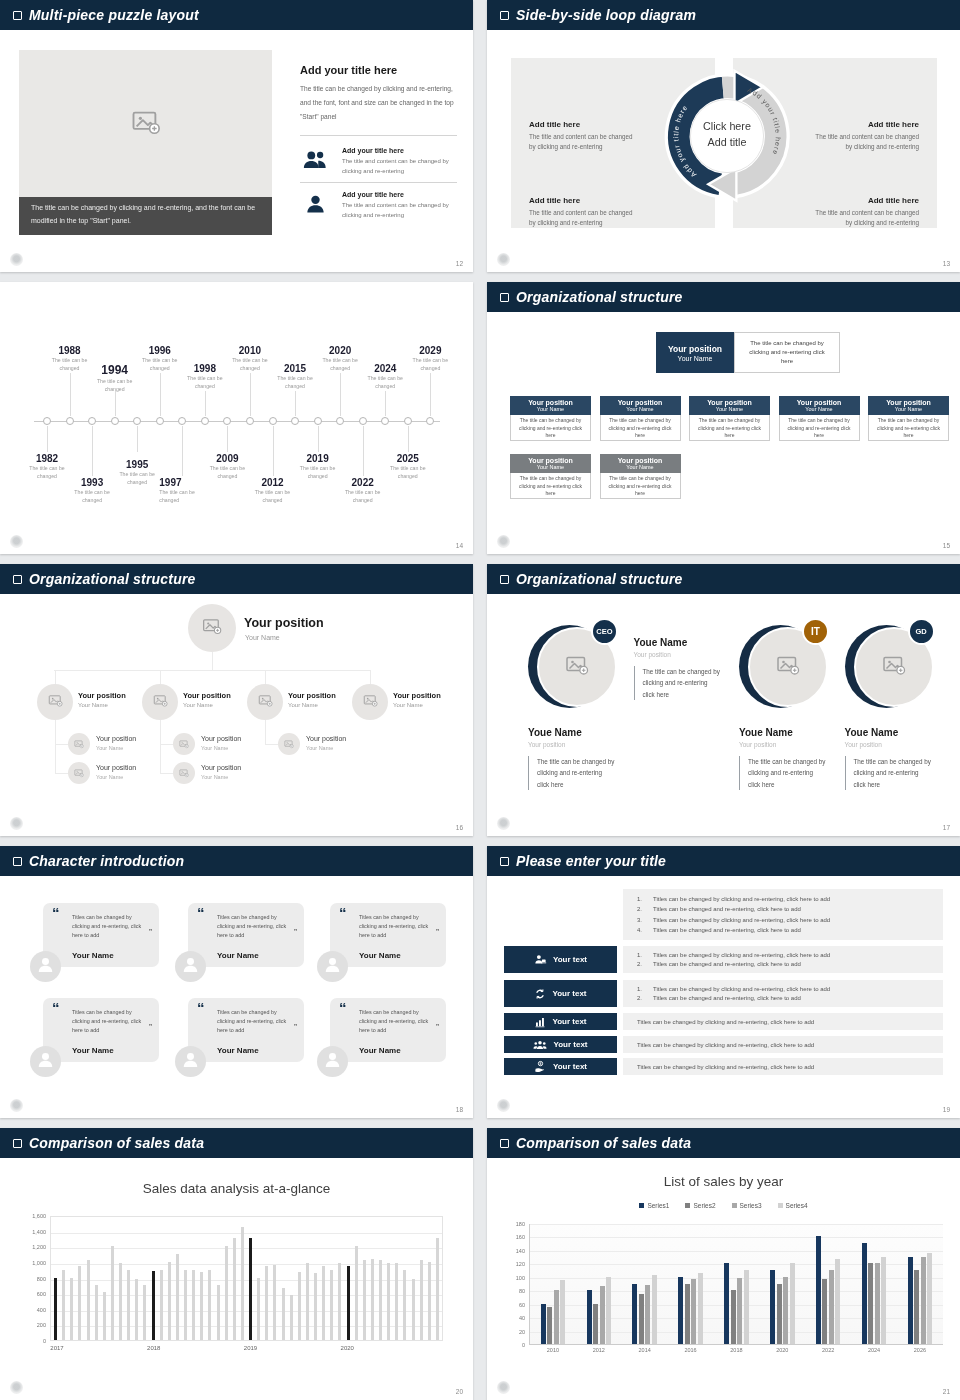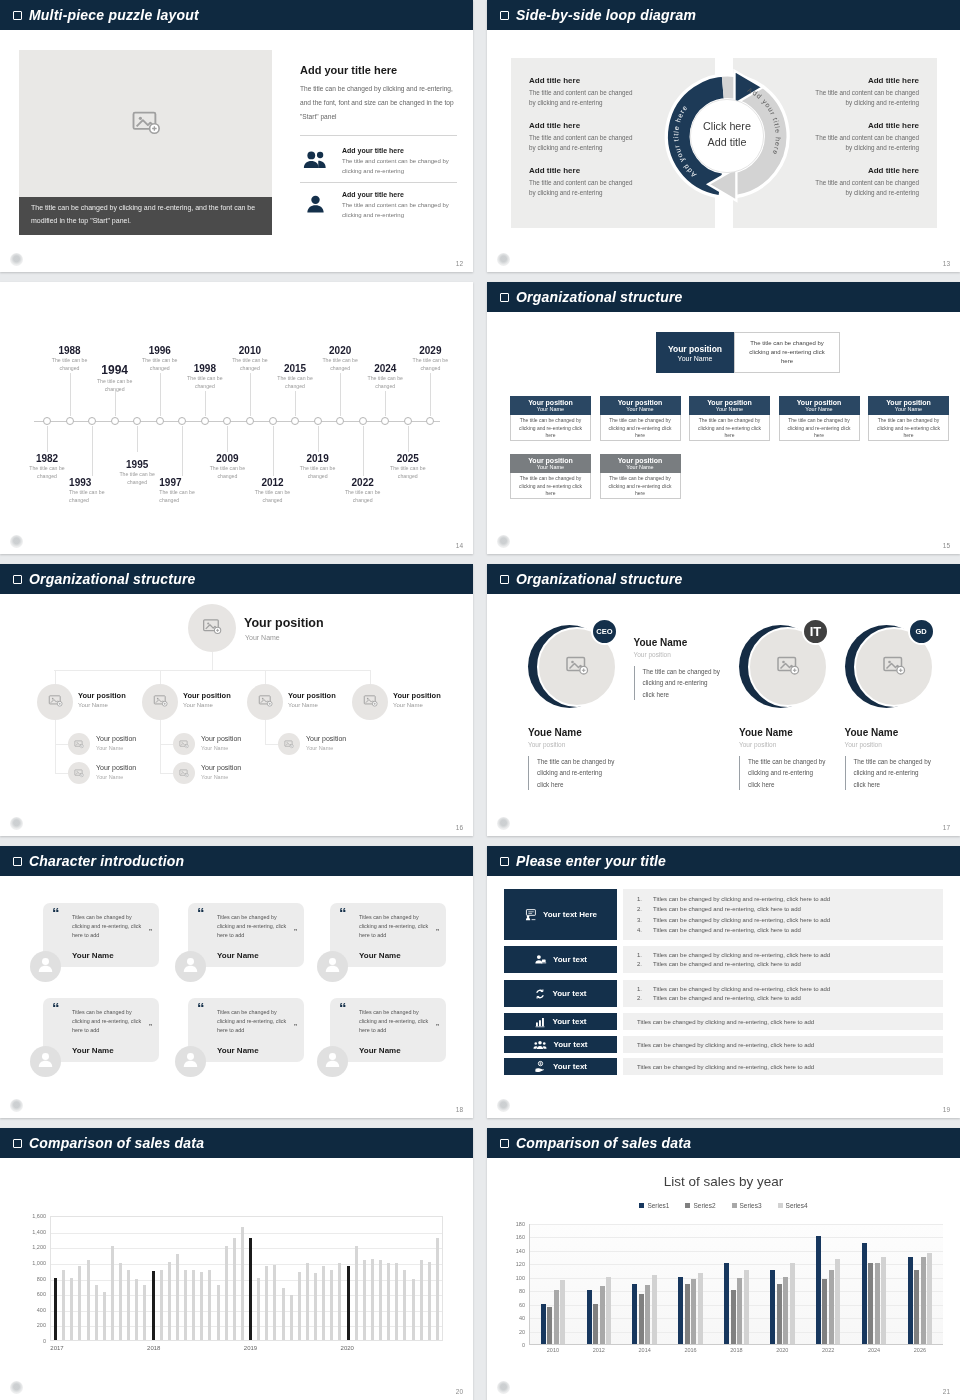--- a/index.html
+++ b/index.html
@@ -21,21 +21,21 @@
   .img-block{left:19px;top:20px;width:253px;height:147px;background:#e9e8e6;display:flex;align-items:center;justify-content:center;}
   .img-caption{left:19px;top:167px;width:253px;height:38px;background:#4b4b4b;color:#ececec;
     font-size:7px;line-height:1.8;padding:5px 12px;}
   .p12-h{left:300px;top:34px;width:160px;font-size:11px;font-weight:bold;color:#1a1a1a;}
   .p12-p{left:300px;top:52px;width:160px;font-size:6.6px;color:#666;line-height:2.15;}
   .p12-div{left:300px;width:157px;height:1px;background:#d4d4d4;}
   .p12-item-title{font-size:7px;font-weight:bold;color:#1a1a1a;}
   .p12-item-body{font-size:6px;color:#777;line-height:1.7;margin-top:2px;}
   
   .panel{top:28px;width:204px;height:170px;background:#ededec;}
-  .panel .blk{margin-bottom:13px;}
+  .panel .blk{margin-bottom:13px;margin-top:44px;}
   .blk-t{font-size:8px;font-weight:bold;color:#1f1f1f;margin-bottom:3px;}
   .blk-b{font-size:6.3px;color:#6b6b6b;line-height:1.6;}
   .loop-svg{position:absolute;left:165px;top:18px;}
   
   .trow-btn{background:#14304b;display:flex;align-items:center;justify-content:center;gap:6px;
     color:#fff;font-weight:bold;font-size:8px;}
   .trow-list{background:#f0f0f0;display:flex;flex-direction:column;justify-content:space-evenly;
     padding:2px 6px 2px 14px;color:#555;font-size:6px;}
   .trow-line{display:flex;}
   .trow-num{width:16px;flex:none;}
@@ -163,21 +163,21 @@
           <div style="font-size: 5.2px; color: rgb(155, 155, 155); line-height: 1.5; margin-top: 1px;">The title can be changed</div>
         </div>
         <div style="position: absolute; left: 47px; top: 114px; width: 1px; height: 26px; background: rgb(220, 220, 220);"></div>
         <div style="position: absolute; left: 65.55px; top: 105px; width: 8px; height: 8px; border: 1.4px solid rgb(181, 181, 181); border-radius: 50%; background: rgb(255, 255, 255);"></div>
         <div style="position: absolute; left: 46.55px; top: 33px; width: 46px; text-align: center;">
           <div style="font-size: 10px; font-weight: bold; color: rgb(28, 28, 46);">1988</div>
           <div style="font-size: 5.2px; color: rgb(155, 155, 155); line-height: 1.5; margin-top: 1px;">The title can be changed</div>
         </div>
         <div style="position: absolute; left: 69.55px; top: 61px; width: 1px; height: 43px; background: rgb(220, 220, 220);"></div>
         <div style="position: absolute; left: 88.1px; top: 105px; width: 8px; height: 8px; border: 1.4px solid rgb(181, 181, 181); border-radius: 50%; background: rgb(255, 255, 255);"></div>
-        <div style="position: absolute; left: 69.1px; top: 165px; width: 46px; ">
+        <div style="position: absolute; left: 69.1px; top: 165px; width: 46px; text-align: center;">
           <div style="font-size: 10px; font-weight: bold; color: rgb(28, 28, 46);">1993</div>
           <div style="font-size: 5.2px; color: rgb(155, 155, 155); line-height: 1.5; margin-top: 1px;">The title can be changed</div>
         </div>
         <div style="position: absolute; left: 92.1px; top: 114px; width: 1px; height: 50px; background: rgb(220, 220, 220);"></div>
         <div style="position: absolute; left: 110.65px; top: 105px; width: 8px; height: 8px; border: 1.4px solid rgb(181, 181, 181); border-radius: 50%; background: rgb(255, 255, 255);"></div>
         <div style="position: absolute; left: 91.65px; top: 51px; width: 46px; text-align: center;">
           <div style="font-size: 12px; font-weight: bold; color: rgb(28, 28, 46);">1994</div>
           <div style="font-size: 5.2px; color: rgb(155, 155, 155); line-height: 1.5; margin-top: 1px;">The title can be changed</div>
         </div>
         <div style="position: absolute; left: 114.65px; top: 79px; width: 1px; height: 25px; background: rgb(220, 220, 220);"></div>
@@ -492,21 +492,21 @@
             <div style="position: absolute; left: 0px; top: 3px; width: 83px; height: 83px; border-radius: 50%; background: rgb(21, 44, 68);"></div>
             <div style="position: absolute; left: 9px; top: 5px; width: 80px; height: 80px; border-radius: 50%; background: rgb(230, 228, 225); border: 2.5px solid rgb(255, 255, 255); display: flex; align-items: center; justify-content: center;">
               <div><svg width="24" height="24" viewBox="0 0 24 24">
                   <rect x="2" y="4.5" width="17.5" height="13" rx="1.2" fill="none" stroke="#a0a0a0" stroke-width="1.5"></rect>
                   <circle cx="7.5" cy="9" r="1.3" fill="#a0a0a0"></circle>
                   <path d="M4.5 15.5 L9.5 10.5 L13.5 14.5 L15.5 12.5 L18 15" fill="none" stroke="#a0a0a0" stroke-width="1.5" stroke-linejoin="round"></path>
                   <circle cx="18.7" cy="17.2" r="3.8" fill="#ffffff" stroke="#a0a0a0" stroke-width="1.3"></circle>
                   <path d="M18.7 15.4 v3.6 M16.9 17.2 h3.6" stroke="#a0a0a0" stroke-width="1.1"></path>
                 </svg></div>
             </div>
-            <div style="position: absolute; left: 63px; top: -4px; width: 27px; height: 27px; border-radius: 50%; background: #404040; border: 2.5px solid rgb(255, 255, 255); color: rgb(255, 255, 255); font-size: 13px; font-weight: bold; display: flex; align-items: center; justify-content: center;">IT</div>
+            <div style="position: absolute; left: 63px; top: -4px; width: 27px; height: 27px; border-radius: 50%; background: #a16207; border: 2.5px solid rgb(255, 255, 255); color: rgb(255, 255, 255); font-size: 10px; font-weight: bold; display: flex; align-items: center; justify-content: center;">IT</div>
           </div>
           <div style="margin-top: 15px; font-size: 10px; font-weight: bold; color: rgb(26, 26, 26);">Youe Name</div>
           <div style="margin-top: 3px; font-size: 6.5px; color: rgb(184, 184, 184);">Your position</div>
           <div style="margin-top: 8px; border-left: 1px solid rgb(154, 160, 166); padding-left: 8px; font-size: 6.3px; line-height: 1.8; color: rgb(85, 85, 85); width: 88px;">The title can be changed by clicking and re-entering click here</div>
         </div>
         <div style="position: absolute; left: 357.5px; top: 28px; width: 96px;">
           <div style="position: relative; width: 92px; height: 90px;">
             <div style="position: absolute; left: 0px; top: 3px; width: 83px; height: 83px; border-radius: 50%; background: rgb(21, 44, 68);"></div>
             <div style="position: absolute; left: 9px; top: 5px; width: 80px; height: 80px; border-radius: 50%; background: rgb(230, 228, 225); border: 2.5px solid rgb(255, 255, 255); display: flex; align-items: center; justify-content: center;">
               <div><svg width="24" height="24" viewBox="0 0 24 24">
@@ -610,32 +610,20 @@
   </section>
 
   <section class="slide">
     <div class="slide-header">
       <span class="hdr-sq"></span>
       <span class="hdr-title">Please enter your title</span>
     </div>
     <div class="slide-body" id="rowsCanvas">
       <div class="logo"></div>
       <div class="pagenum">19</div>
-    <div class="trow-btn" style="position: absolute; left: 17px; top: 13px; width: 113px; height: 51px;">
-          <div style="display: flex; align-items: center;">
-            <svg width="13" height="13" viewBox="0 0 24 24" fill="#fff">
-              <rect x="4.5" y="3" width="16.5" height="10.5" rx="1" fill="none" stroke="#fff" stroke-width="1.7"></rect>
-              <path d="M8 7h10M8 10h7" stroke="#fff" stroke-width="1.3"></path>
-              <circle cx="7.5" cy="16.3" r="2.4"></circle>
-              <path d="M3.5 22.5c0-3 1.8-4.4 4-4.4s4 1.4 4 4.4z"></path>
-              <path d="M14 21.5h7" stroke="#fff" stroke-width="1.5"></path>
-            </svg>
-          </div>
-          <div>Your text Here</div>
-        </div>
         <div class="trow-list" style="position: absolute; left: 136px; top: 13px; width: 320px; height: 51px;">
           <div class="trow-line">
             <div class="trow-num">1.</div>
             <div>Titles can be changed by clicking and re-entering, click here to add</div>
           </div>
           <div class="trow-line">
             <div class="trow-num">2.</div>
             <div>Titles can be changed and re-entering, click here to add</div>
           </div>
           <div class="trow-line">
@@ -740,20 +728,21 @@
         </div>
       </div>
   </section>
 
   <section class="slide">
     <div class="slide-header">
       <span class="hdr-sq"></span>
       <span class="hdr-title">Comparison of sales data</span>
     </div>
     <div class="slide-body" id="chart1Canvas">
+      <div class="chart-title" style="top:23px">Sales data analysis at-a-glance</div>
       <div class="logo"></div>
       <div class="pagenum">20</div>
     <div style="position: absolute; left: 50px; top: 58px; width: 393px; height: 125px; border: 1px solid rgb(227, 227, 227);">
           <div style="position: absolute; left: 0px; right: 0px; top: 109.375px; height: 1px; background: rgb(235, 235, 235);"></div>
           <div style="position: absolute; left: 0px; right: 0px; top: 93.75px; height: 1px; background: rgb(235, 235, 235);"></div>
           <div style="position: absolute; left: 0px; right: 0px; top: 78.125px; height: 1px; background: rgb(235, 235, 235);"></div>
           <div style="position: absolute; left: 0px; right: 0px; top: 62.5px; height: 1px; background: rgb(235, 235, 235);"></div>
           <div style="position: absolute; left: 0px; right: 0px; top: 46.875px; height: 1px; background: rgb(235, 235, 235);"></div>
           <div style="position: absolute; left: 0px; right: 0px; top: 31.25px; height: 1px; background: rgb(235, 235, 235);"></div>
           <div style="position: absolute; left: 0px; right: 0px; top: 15.625px; height: 1px; background: rgb(235, 235, 235);"></div>

